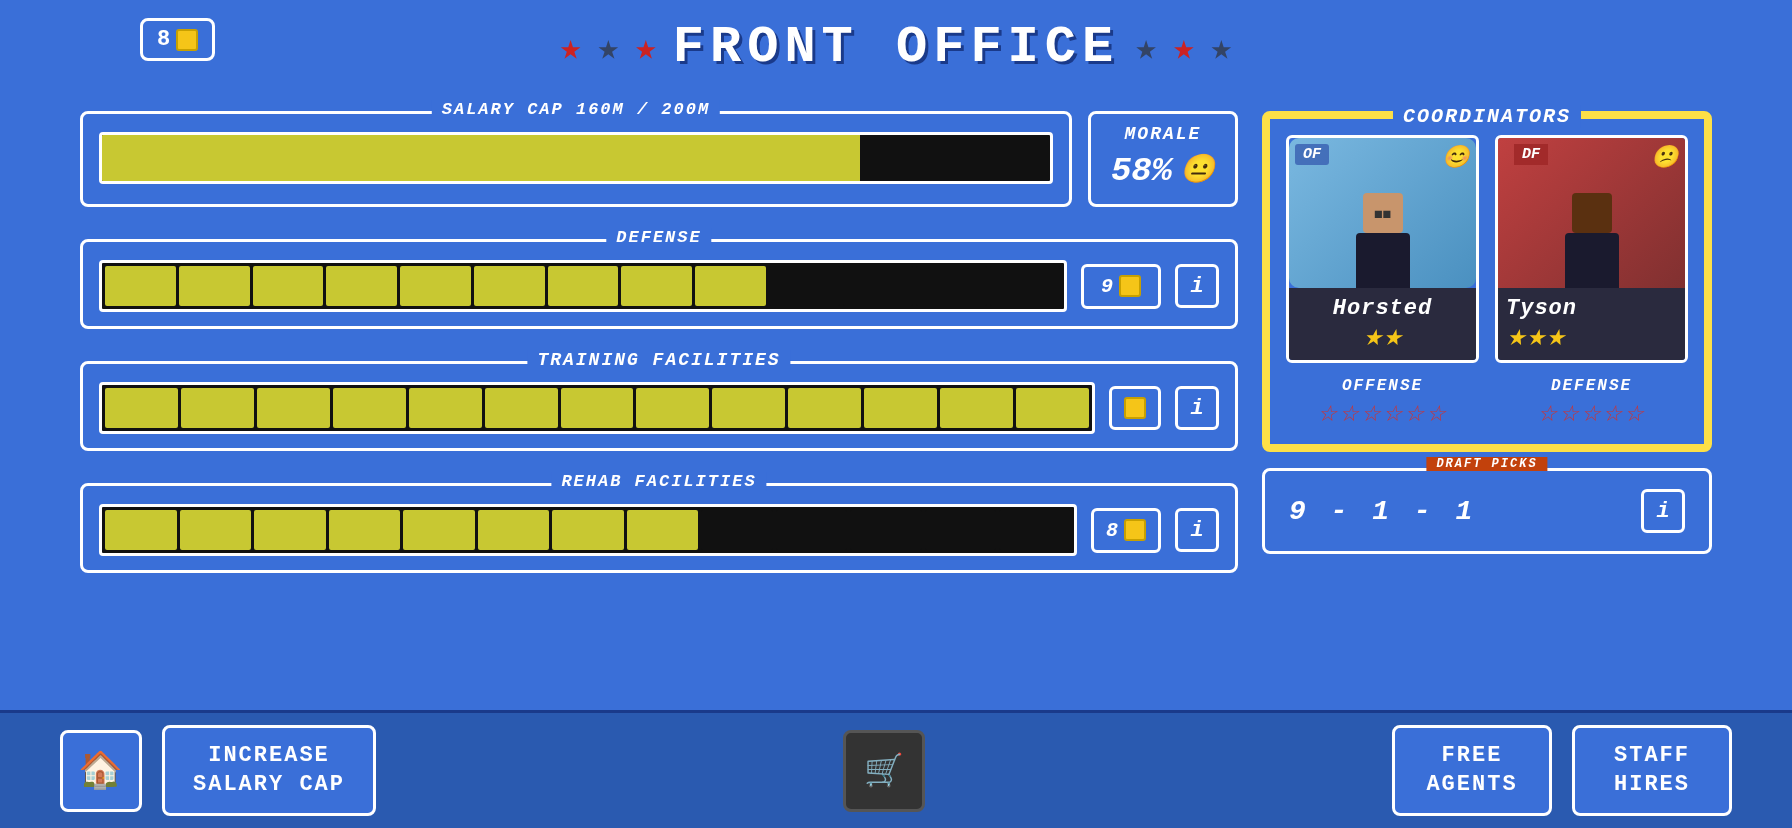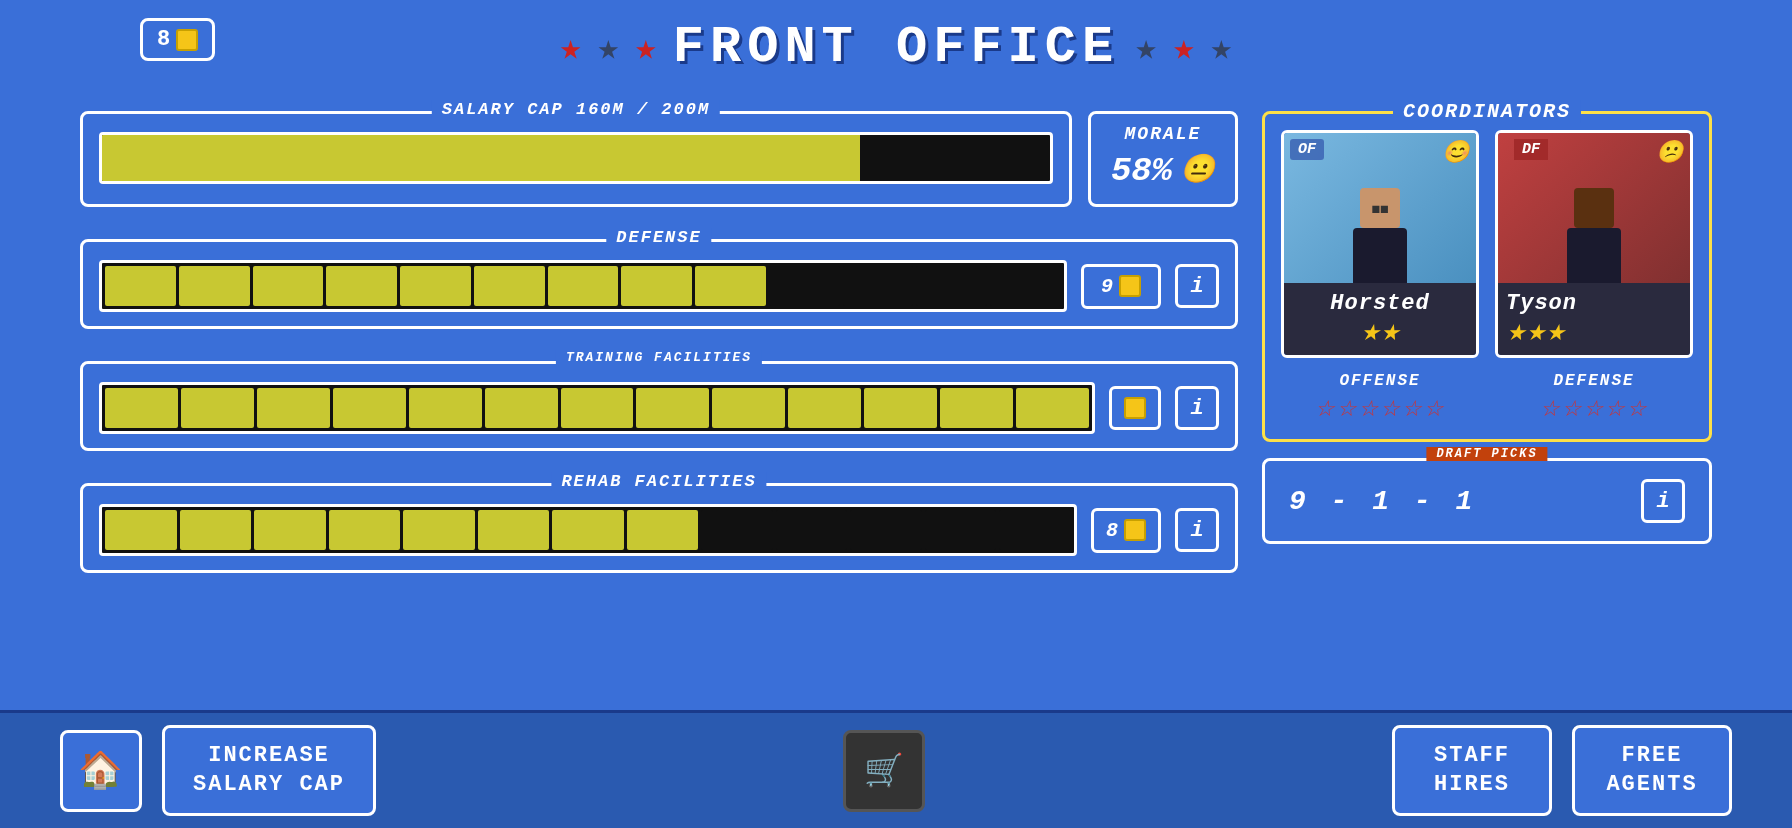--- a/index.html
+++ b/index.html
@@ -234,21 +234,21 @@
           <span>9</span>
           <span class="coin-pixel"></span>
         </div>
         <div class="info-btn" style="border:3px solid white;border-radius:6px;width:44px;height:44px;display:flex;align-items:center;justify-content:center;color:white;font-size:22px;font-weight:900;cursor:pointer;">
           <span>i</span>
         </div>
       </div>
     </div>
 
     <div style="border:3px solid white;border-radius:8px;padding:10px 16px 14px;position:relative;margin-top:14px;">
-      <span class="section-label" style="position:absolute;top:-14px;left:50%;transform:translateX(-50%);background:#3a6fd8;padding:0 10px;color:white;font-size:13px;font-weight:900;letter-spacing:2px;">TRAINING FACILITIES</span>
+      <span class="section-label" style="position:absolute;top:-14px;left:50%;transform:translateX(-50%);background:#3a6fd8;padding:0 10px;color:white;font-size:18px;font-weight:900;letter-spacing:2px;">TRAINING FACILITIES</span>
       <div style="display:flex;align-items:center;gap:14px;margin-top:8px;">
         <div style="flex:1;">
           <div style="display:flex;height:52px;background:#111;border:3px solid white;border-radius:4px;overflow:hidden;gap:3px;padding:3px;">
             <div class="seg"></div>
             <div class="seg"></div>
             <div class="seg"></div>
             <div class="seg"></div>
             <div class="seg"></div>
             <div class="seg"></div>
             <div class="seg"></div>
@@ -296,28 +296,28 @@
         <div class="info-btn" style="border:3px solid white;border-radius:6px;width:44px;height:44px;display:flex;align-items:center;justify-content:center;color:white;font-size:22px;font-weight:900;cursor:pointer;">
           <span>i</span>
         </div>
       </div>
     </div>
 
   </div>
 
   <div id="right-panel" style="width:450px;display:flex;flex-direction:column;gap:16px;margin-top:14px;">
 
-    <div style="border:3px solid #fde047;border-radius:8px;padding:16px;position:relative;">
+    <div style="border:8px solid #fde047;border-radius:8px;padding:16px;position:relative;">
       <span style="position:absolute;top:-14px;left:50%;transform:translateX(-50%);background:#3a6fd8;padding:0 10px;color:white;font-size:20px;font-weight:900;letter-spacing:2px;white-space:nowrap;">COORDINATORS</span>
 
       <div style="display:flex;gap:16px;">
 
         <div style="flex:1;border:3px solid white;border-radius:6px;overflow:hidden;cursor:pointer;">
           <div style="position:relative;height:150px;">
-            <div style="background:linear-gradient(135deg,#7ab8e0,#4a90c0);height:100%;width:100%;position:relative;">
+            <div style="background:linear-gradient(135deg,#7ab8e0,#4a90c0);height:100%;width:100%;position:relative;border-radius:10px;">
 
               <div style="position:absolute;top:6px;left:6px;background:rgba(60,100,180,0.85);color:white;font-weight:900;font-size:15px;padding:2px 8px;border-radius:3px;">
                 <span>OF</span>
               </div>
 
               <div style="position:absolute;top:6px;right:6px;font-size:22px;">😊</div>
 
               <div style="position:absolute;bottom:0;left:50%;transform:translateX(-50%);display:flex;flex-direction:column;align-items:center;">
 
                 <div style="width:40px;height:40px;background:#c8956c;border-radius:4px;position:relative;display:flex;align-items:center;justify-content:center;">
@@ -395,22 +395,22 @@
 
   <div class="spacer" style="flex:1;"></div>
 
   <div style="width:82px;height:82px;border:3px solid #555;border-radius:8px;background:#333;display:flex;align-items:center;justify-content:center;cursor:pointer;flex-shrink:0;">
     <span style="font-size:32px;">🛒</span>
   </div>
 
   <div class="spacer" style="flex:1;"></div>
 
   <div style="border:3px solid white;border-radius:8px;padding:14px 28px;color:white;font-size:22px;font-weight:900;letter-spacing:2px;cursor:pointer;background:#3a6fd8;text-align:center;line-height:1.3;min-width:160px;">
+    <span style="white-space:pre-line;">FREE
+AGENTS</span>
+  </div>
+
+  <div style="border:3px solid white;border-radius:8px;padding:14px 28px;color:white;font-size:22px;font-weight:900;letter-spacing:2px;cursor:pointer;background:#3a6fd8;text-align:center;line-height:1.3;min-width:160px;">
     <span style="white-space:pre-line;">STAFF
 HIRES</span>
   </div>
 
-  <div style="border:3px solid white;border-radius:8px;padding:14px 28px;color:white;font-size:22px;font-weight:900;letter-spacing:2px;cursor:pointer;background:#3a6fd8;text-align:center;line-height:1.3;min-width:160px;">
-    <span style="white-space:pre-line;">FREE
-AGENTS</span>
-  </div>
-
 </div>
 
 </body></html>

